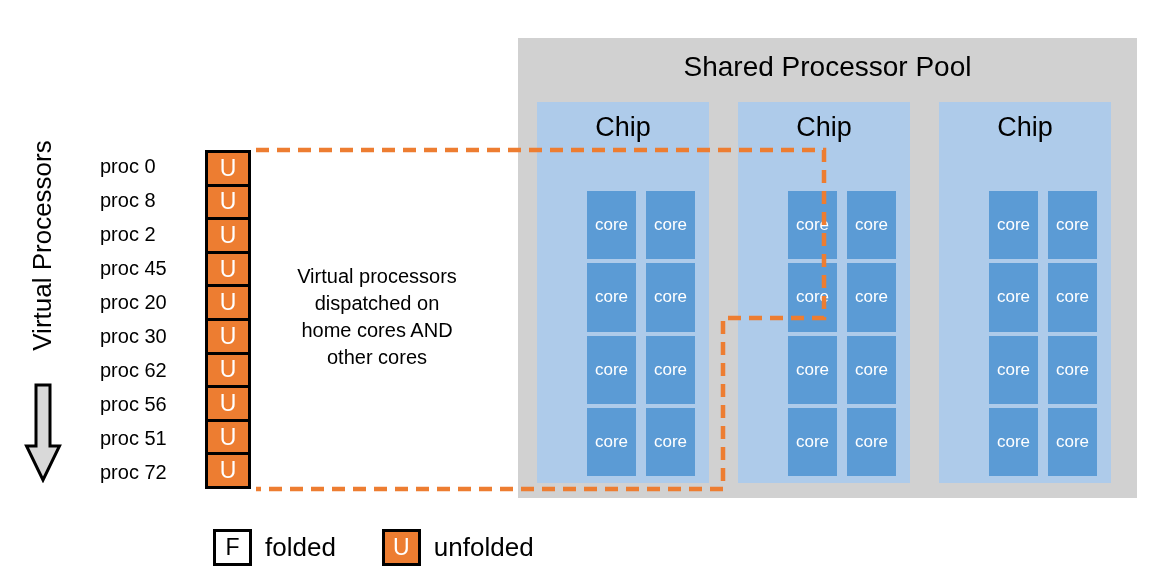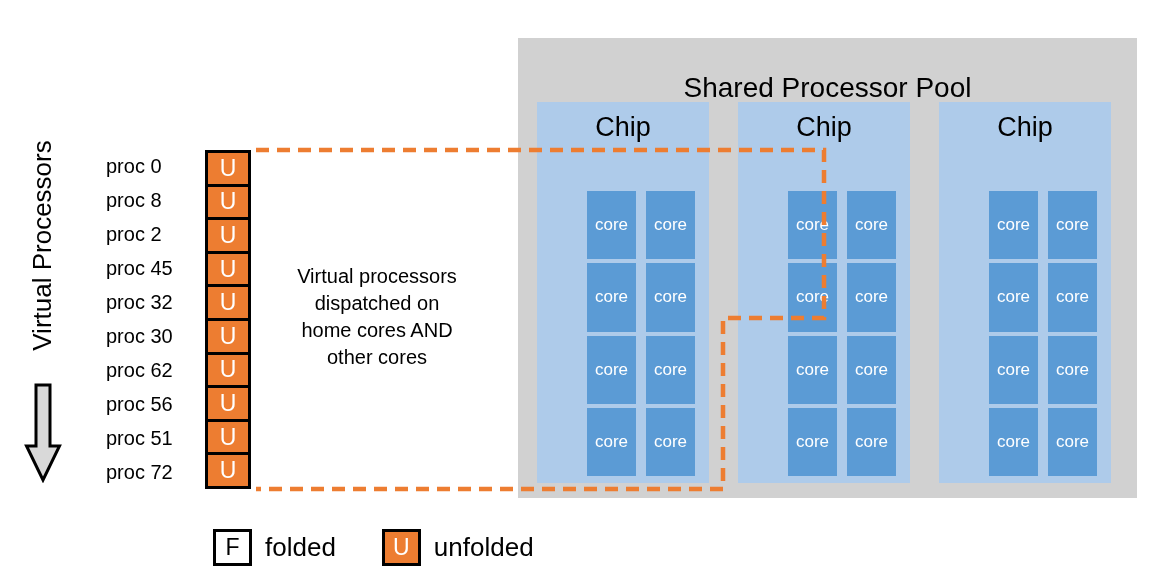--- a/index.html
+++ b/index.html
@@ -17,21 +17,21 @@
     font-family:"Liberation Sans", sans-serif;color:#000;
   }
   
   .vp-label{
     position:absolute;left:-88px;top:230px;width:260px;text-align:center;
     font-size:26px;transform:rotate(-90deg);white-space:nowrap;
   }
   .down-arrow{position:absolute;left:24px;top:383px;}
   
   .proc-labels{
-    position:absolute;left:106px;top:150px;height:339px;
+    position:absolute;left:100px;top:150px;height:339px;
     display:grid;grid-template-rows:repeat(10,1fr);
   }
   .proc-label{display:flex;align-items:center;font-size:20px;}
   
   .u-column{
     position:absolute;left:205px;top:150px;width:46px;height:339px;
     background:#000;padding:3px;display:grid;grid-template-rows:repeat(10,1fr);gap:3px;
   }
   .u-cell{
     background:var(--unfolded-orange,#ED7D31);color:#fff;
@@ -40,21 +40,21 @@
   
   .mid-text{
     position:absolute;left:264px;top:263px;width:226px;text-align:center;
     font-size:20px;line-height:27px;white-space:pre-line;
   }
   
   .pool{
     position:absolute;left:518px;top:38px;width:619px;height:460px;
     background:var(--pool-gray,#D1D1D1);
   }
-  .pool-title{position:absolute;top:13px;left:0;width:100%;text-align:center;font-size:28px;margin-top:21px;}
+  .pool-title{position:absolute;top:13px;left:0;width:100%;text-align:center;font-size:28px;}
   .chips-row{position:absolute;left:19px;top:64px;display:flex;gap:29px;}
   .chip{
     width:172px;height:381px;background:var(--chip-blue,#AECBEA);
     display:flex;flex-direction:column;gap:39px;
   }
   .chip-label{height:50px;padding-top:12px;text-align:center;font-size:27px;line-height:1;}
   .core-grid{
     flex:1;display:grid;grid-template-columns:1fr 1fr;grid-template-rows:repeat(4,1fr);
     gap:4px 10px;padding:0 14px 7px;margin-left:36px;
   }
@@ -82,21 +82,21 @@
 
 <svg class="down-arrow" width="38" height="100" viewBox="0 0 38 100">
   <polygon points="12,2 26,2 26,63 35.5,63 19,97 2.5,63 12,63" style="fill:var(--arrow-gray,#D9D9D9);stroke:#000;stroke-width:3;stroke-linejoin:miter"></polygon>
 </svg>
 
 <div class="proc-labels">
   <div class="proc-label">proc 0</div>
   <div class="proc-label">proc 8</div>
   <div class="proc-label">proc 2</div>
   <div class="proc-label">proc 45</div>
-  <div class="proc-label">proc 32</div>
+  <div class="proc-label">proc 20</div>
   <div class="proc-label">proc 30</div>
   <div class="proc-label">proc 62</div>
   <div class="proc-label">proc 56</div>
   <div class="proc-label">proc 51</div>
   <div class="proc-label">proc 72</div>
 </div>
 
 <div class="u-column">
   <div class="u-cell">U</div>
   <div class="u-cell">U</div>

